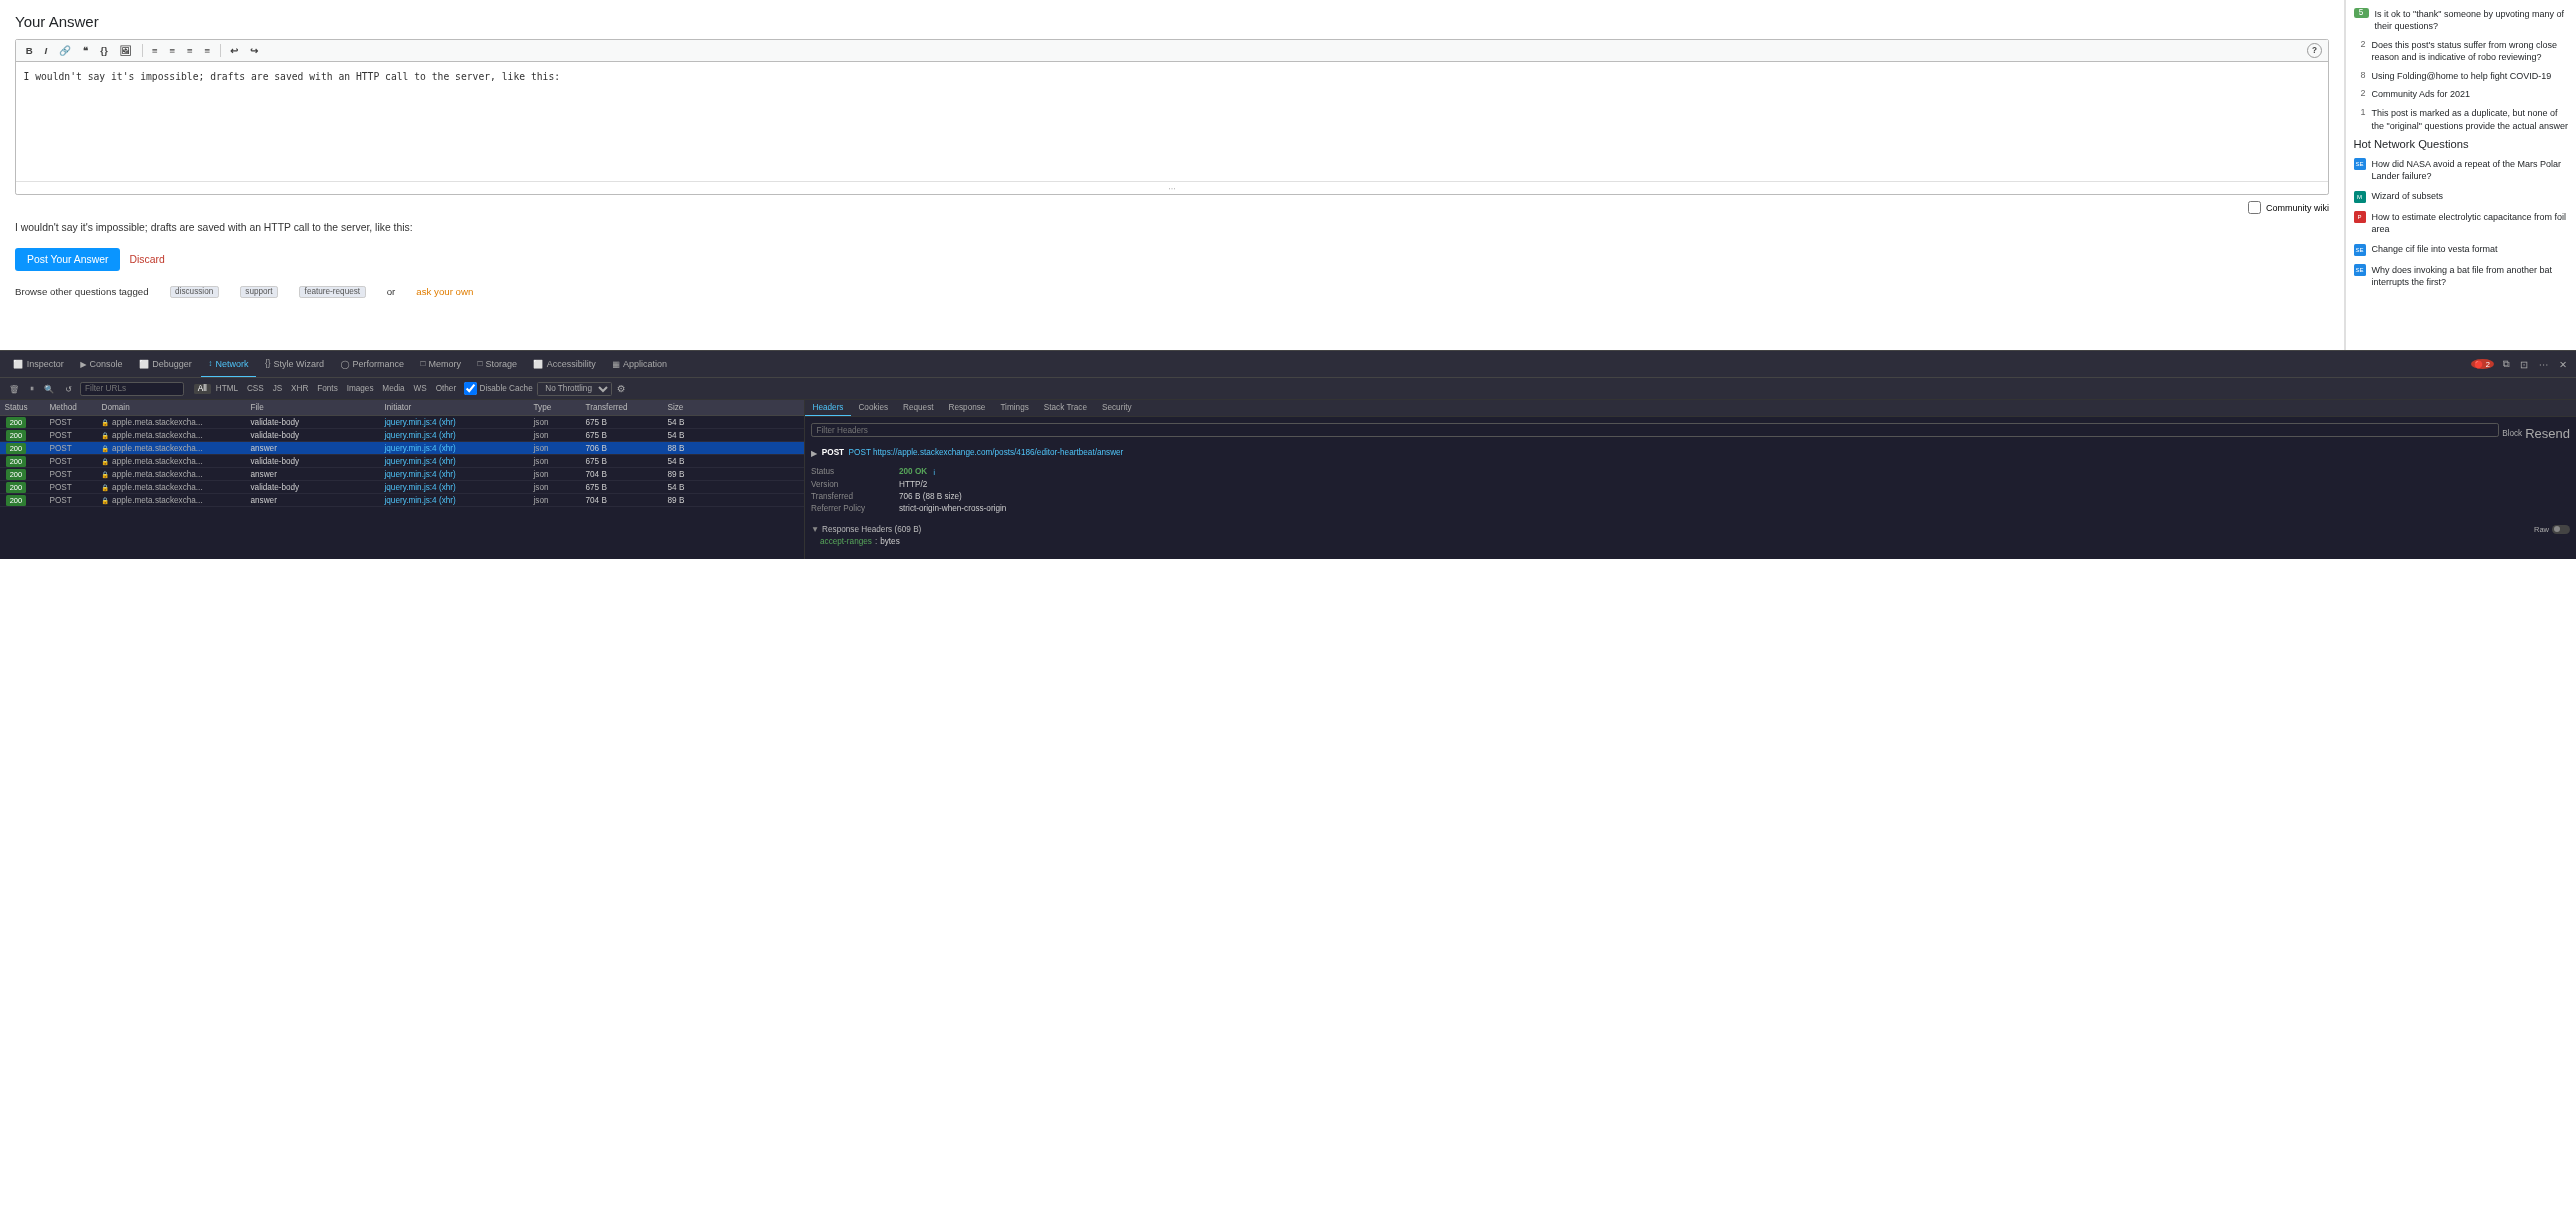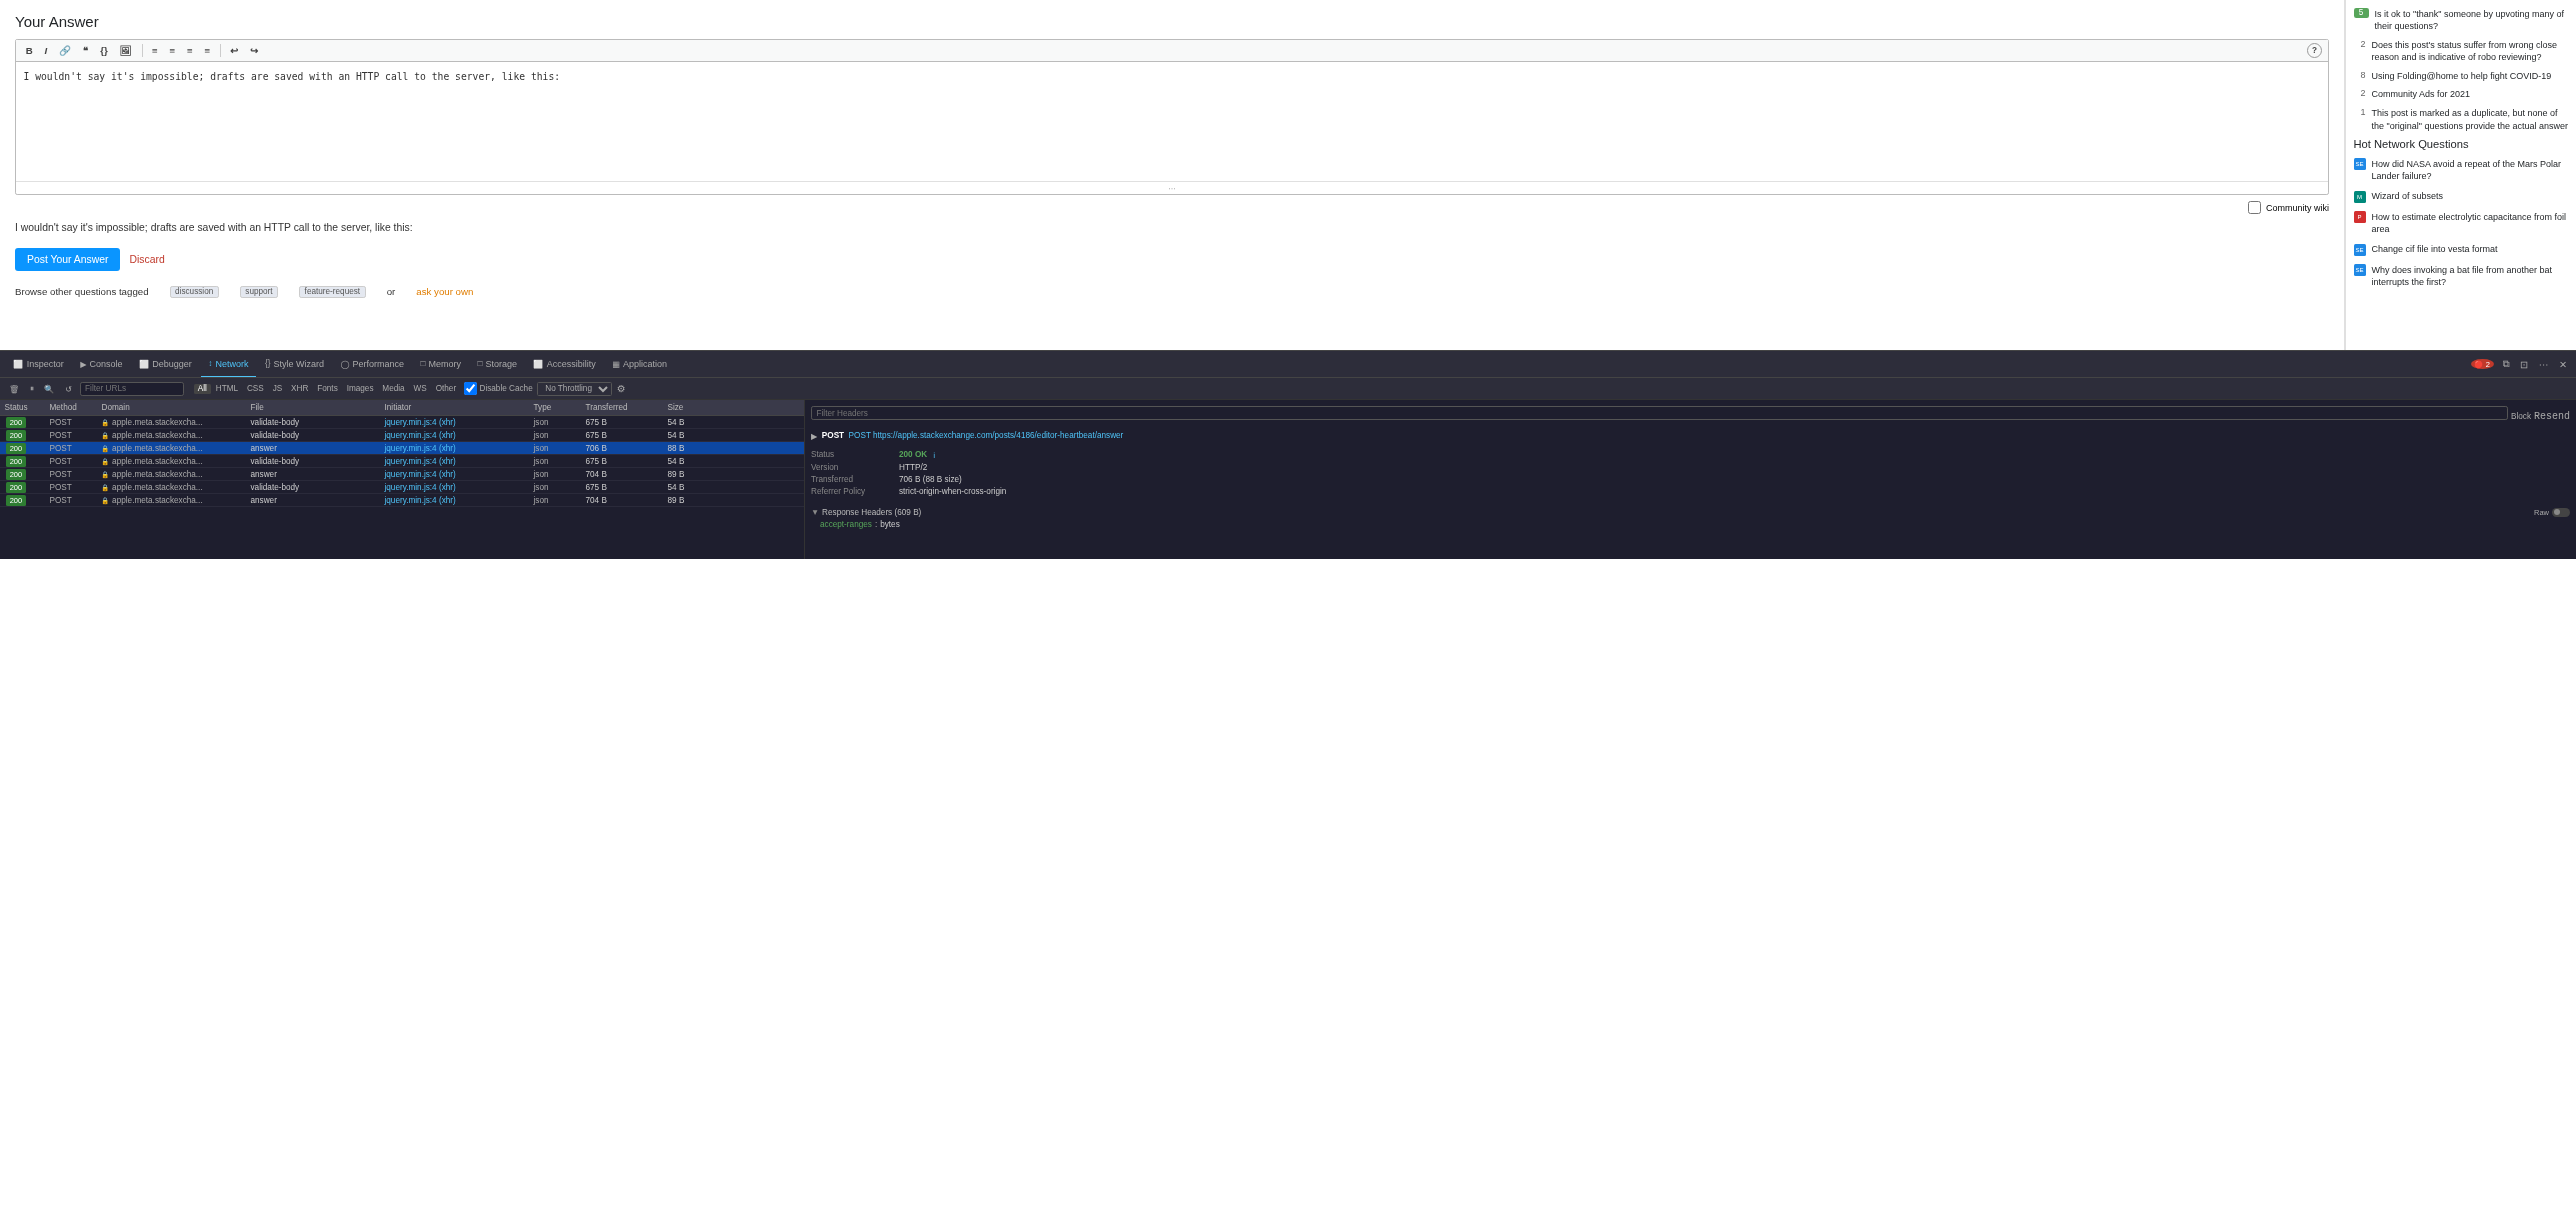--- a/index.html
+++ b/index.html
@@ -857,25 +857,34 @@
           <div class="req-col col-file file-text">answer</div>
           <div class="req-col col-initiator initiator-link">jquery.min.js:4 (xhr)</div>
           <div class="req-col col-type type-text">json</div>
           <div class="req-col col-transferred transferred-text">704 B</div>
           <div class="req-col col-size size-text">89 B</div>
         </div>
       </div>
     </div>
 
     <div class="request-detail">
+      <div class="detail-tabs">
+        <div class="detail-tab active">Headers</div>
+        <div class="detail-tab">Cookies</div>
+        <div class="detail-tab">Request</div>
+        <div class="detail-tab">Response</div>
+        <div class="detail-tab">Timings</div>
+        <div class="detail-tab">Stack Trace</div>
+        <div class="detail-tab">Security</div>
+      </div>
       <div class="detail-content">
         <div style="display:flex;align-items:center;gap:3px;margin-bottom:4.5px;">
           <input class="filter-headers-input" type="text" placeholder="Filter Headers" style="flex: 1 1 0%;">
           <button style="background:none;border:none;color:#aaa;font-size:8.2px;cursor:pointer;">Block</button>
-          <button style="background:none;border:none;color:#aaa;font-size:10px;cursor:pointer;font-family:Liberation Mono, monospace;">Resend</button>
+          <button style="background:none;border:none;color:#aaa;font-size:13px;cursor:pointer;">Resend</button>
         </div>
 
         <div class="req-url-row">
           <span class="req-url-arrow">▶</span>
           <span class="req-url-method">POST</span>
           <span class="req-url-text">POST https://apple.stackexchange.com/posts/4186/editor-heartbeat/answer</span>
         </div>
 
         <div class="status-section">
           <div class="status-row">

